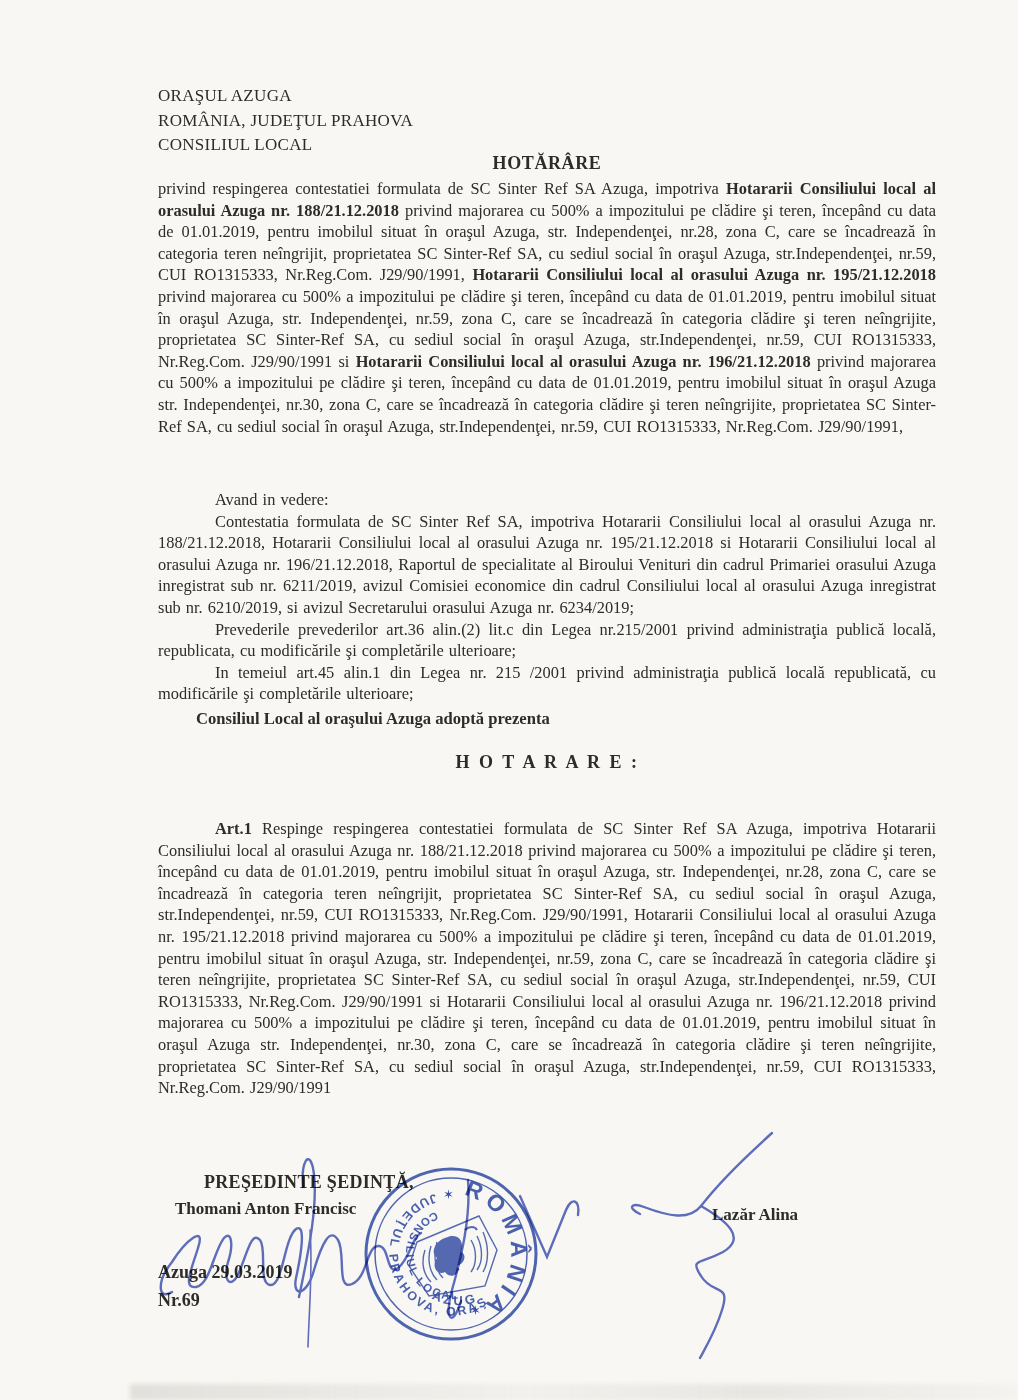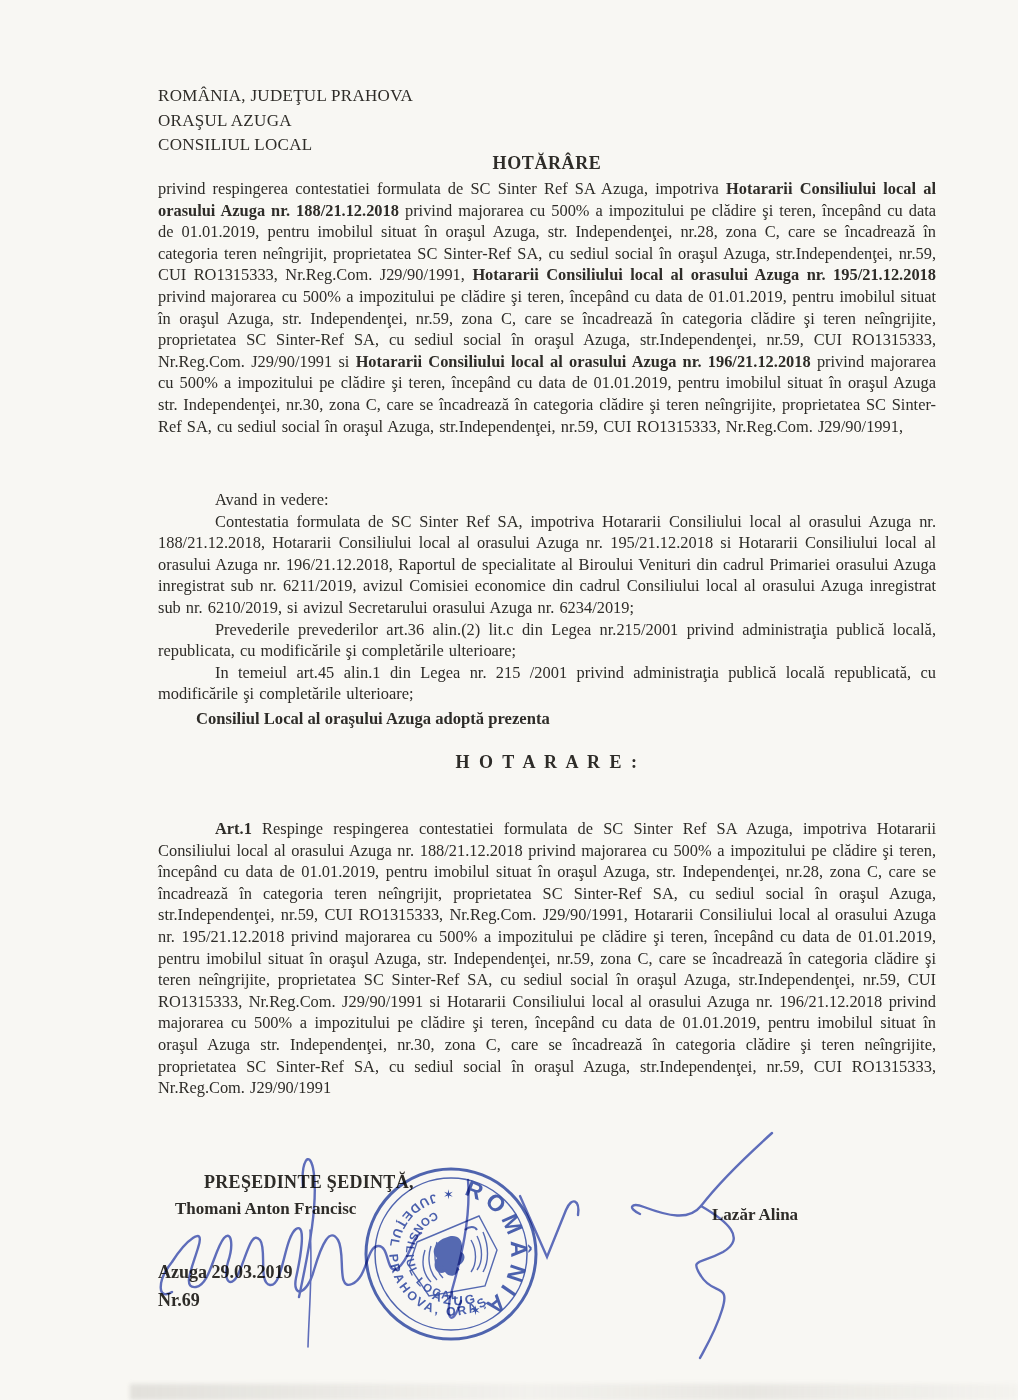--- a/index.html
+++ b/index.html
@@ -26,22 +26,22 @@
   .scan-smudge{left:130px;right:0;bottom:0;height:16px;
     background:linear-gradient(90deg,rgba(176,173,166,.30),rgba(176,173,166,.08) 45%,rgba(176,173,166,.22) 70%,rgba(176,173,166,.05));
     filter:blur(2px);}
 </style>
 </head>
 <body>
 
 <div class="page">
 
   <div class="abs content-col" style="top:84px">
+    <div class="hline">ORAŞUL AZUGA</div>
     <div class="hline">ROMÂNIA, JUDEŢUL PRAHOVA</div>
-    <div class="hline">ORAŞUL AZUGA</div>
     <div class="hline">CONSILIUL LOCAL</div>
   </div>
 
   <div class="abs content-col doc-title" style="top:153px">HOTĂRÂRE</div>
 
   <p class="abs content-col para" style="top:178px"><span>privind respingerea contestatiei formulata de SC Sinter Ref SA Azuga, impotriva </span><span class="b">Hotararii Consiliului local al orasului Azuga nr. 188/21.12.2018</span><span> privind majorarea cu 500% a impozitului pe clădire şi teren, începând cu data de 01.01.2019, pentru imobilul situat în oraşul Azuga, str. Independenţei, nr.28,  zona C, care se încadrează în categoria  teren neîngrijit,  proprietatea SC Sinter-Ref SA, cu sediul social în oraşul Azuga, str.Independenţei, nr.59, CUI RO1315333, Nr.Reg.Com. J29/90/1991, </span><span class="b">Hotararii Consiliului local al orasului Azuga nr. 195/21.12.2018</span><span> privind majorarea cu 500% a impozitului pe clădire şi teren, începând cu data de 01.01.2019, pentru imobilul situat în oraşul Azuga, str. Independenţei, nr.59,  zona C, care se încadrează în categoria clădire şi teren neîngrijite,  proprietatea SC Sinter-Ref SA, cu sediul social în oraşul Azuga, str.Independenţei, nr.59, CUI RO1315333, Nr.Reg.Com. J29/90/1991 si </span><span class="b">Hotararii Consiliului local al orasului Azuga nr. 196/21.12.2018</span><span> privind majorarea cu 500% a impozitului pe clădire şi teren, începând cu data de 01.01.2019, pentru imobilul situat în oraşul Azuga str. Independenţei, nr.30,  zona C, care se încadrează în categoria clădire şi teren neîngrijite,  proprietatea SC Sinter-Ref SA, cu sediul social în oraşul Azuga, str.Independenţei, nr.59, CUI RO1315333, Nr.Reg.Com. J29/90/1991,</span></p>
 
   <div class="abs content-col" style="top:489px">
     <p class="para indent">Avand in vedere:</p>
     <p class="para indent">Contestatia formulata de SC Sinter Ref SA, impotriva Hotararii Consiliului local al orasului Azuga nr. 188/21.12.2018, Hotararii Consiliului local al orasului Azuga nr. 195/21.12.2018 si Hotararii Consiliului local al orasului Azuga nr. 196/21.12.2018, Raportul de specialitate al Biroului Venituri din cadrul Primariei orasului Azuga inregistrat sub nr. 6211/2019, avizul Comisiei economice din cadrul Consiliului local al orasului Azuga inregistrat sub nr. 6210/2019, si avizul Secretarului orasului Azuga nr. 6234/2019;</p>

